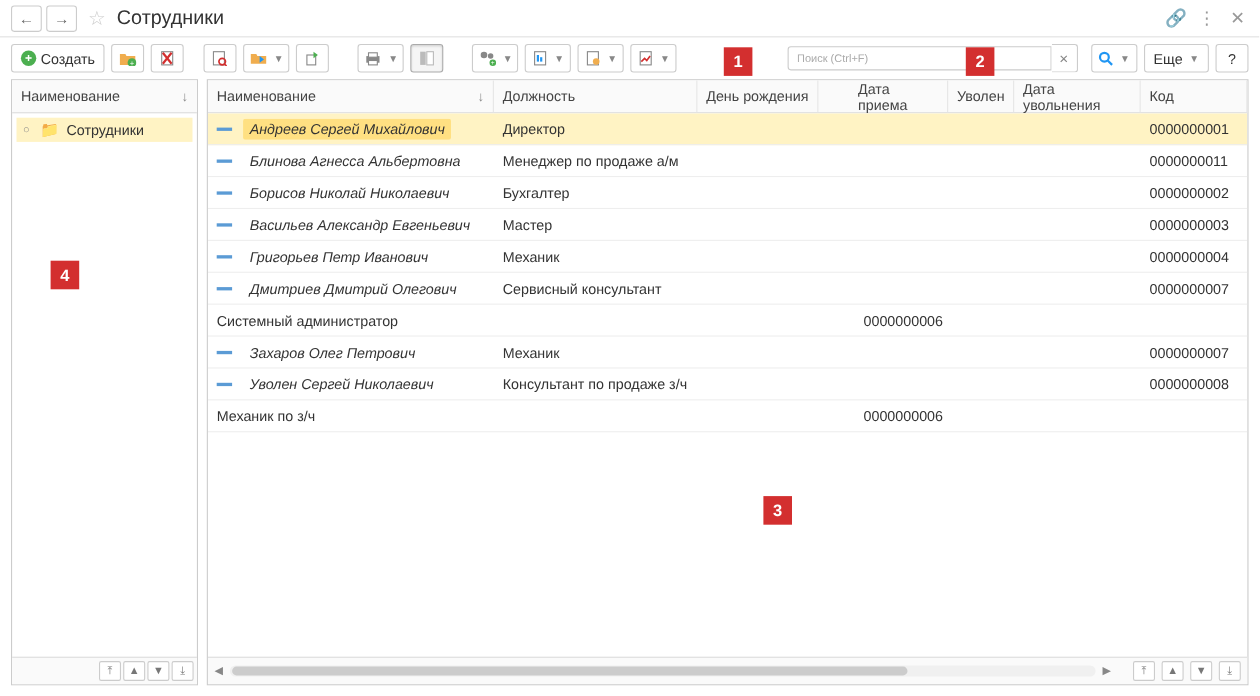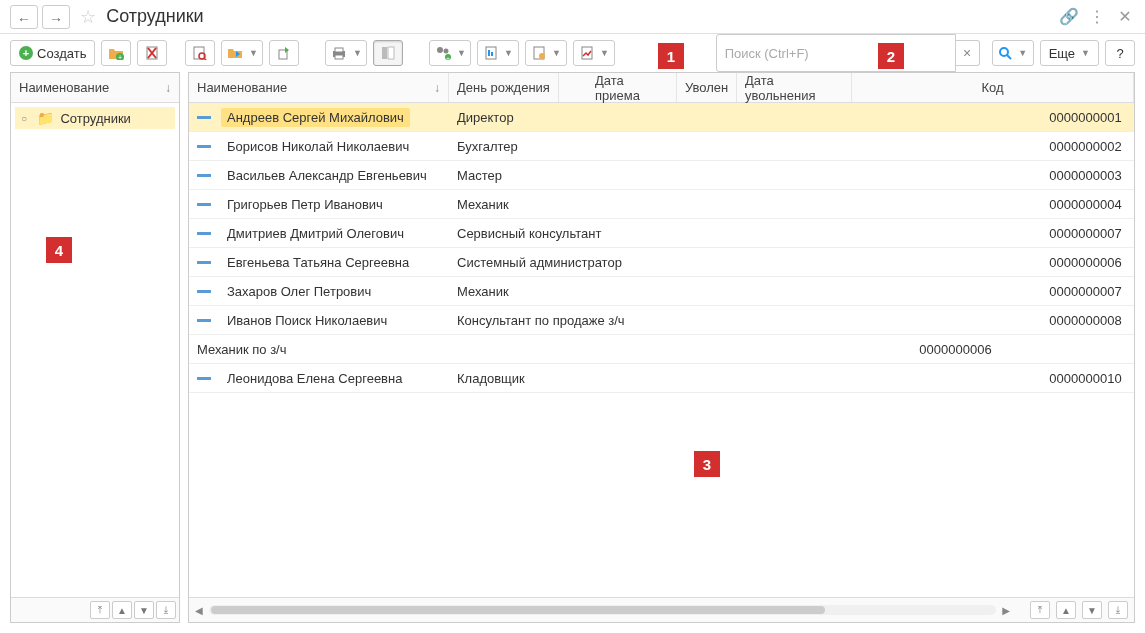--- a/index.html
+++ b/index.html
@@ -18,21 +18,21 @@
 .btn { height: 26px; border: 1px solid #ccc; background: #fff; border-radius: 3px; display: flex; align-items: center; justify-content: center; cursor: pointer; padding: 0 8px; gap: 4px; font-size: 13px; }
 .btn.icon-only { width: 30px; padding: 0; }
 .btn.icon-dd { width: 42px; padding: 0 4px; }
 .btn .dd { font-size: 9px; color: #888; margin-left: 2px; }
 .btn.pressed { background: #f5f5f5; border-color: #aaa; box-shadow: inset 0 1px 2px rgba(0,0,0,0.15); }
 .plus-circle { width: 14px; height: 14px; border-radius: 50%; background: #4caf50; color: #fff; display: flex; align-items: center; justify-content: center; font-size: 11px; font-weight: bold; }
 .tb-gap { width: 14px; }
 .tb-gap-sm { width: 6px; }
 
 .search-wrap { display: flex; align-items: center; margin-left: 8px; }
-.search-input { width: 240px; height: 38px; border: 1px solid #ccc; border-radius: 3px 0 0 3px; padding: 0 8px; font-size: 13px; color: #333; }
+.search-input { width: 240px; height: 22px; border: 1px solid #ccc; border-radius: 3px 0 0 3px; padding: 0 8px; font-size: 10px; color: #333; }
 .search-input::placeholder { color: #aaa; font-style: normal; }
 .search-clear { width: 24px; height: 26px; border: 1px solid #ccc; border-left: none; border-radius: 0 3px 3px 0; background: #fff; display: flex; align-items: center; justify-content: center; cursor: pointer; font-size: 14px; color: #888; }
 
 
 .callout { position: absolute; width: 26px; height: 26px; background: #d32f2f; color: #fff; font-weight: bold; font-size: 15px; display: flex; align-items: center; justify-content: center; z-index: 100; }
 
 
 .main { display: flex; height: calc(633px - 34px - 38px); padding: 0 10px 10px 10px; gap: 8px; }
 
 
@@ -52,30 +52,30 @@
 .right-panel { flex: 1; border: 1px solid #ccc; display: flex; flex-direction: column; background: #fff; overflow: hidden; }
 .grid-header { display: flex; height: 30px; background: #fafafa; border-bottom: 1px solid #ddd; font-size: 13px; color: #444; }
 .grid-header .col { padding: 0 8px; display: flex; align-items: center; border-right: 1px solid #e5e5e5; }
 .grid-header .col.sortable { justify-content: space-between; }
 .grid-body { flex: 1; overflow: auto; }
 .grid-row { display: flex; height: 29px; border-bottom: 1px solid #eee; align-items: center; font-size: 13px; }
 .grid-row.selected { background: #fff3c4; }
 .grid-row .col { padding: 0 8px; display: flex; align-items: center; overflow: hidden; white-space: nowrap; }
 .row-marker { width: 14px; height: 3px; background: #5b9bd5; margin-right: 10px; flex-shrink: 0; }
 .name-cell { display: flex; align-items: center; gap: 0; }
-.name-box { padding: 2px 6px; border-radius: 2px; }
+.name-box { padding: 2px 6px; border-radius: 2px; font-style: italic; }
 .grid-row.selected .name-box { background: #ffe082; }
 
 .col-name { width: 260px; }
 .col-pos { width: 185px; }
 .col-bday { width: 110px; }
 .col-hire { width: 90px; margin-left: 28px; }
 .col-fired { width: 60px; }
 .col-firedate { width: 115px; }
-.col-code { flex: 1; justify-content: center; padding-right: 14px; }
+.col-code { flex: 1; justify-content: flex-start; padding-right: 14px; }
 
 .right-footer { display: flex; align-items: center; padding: 3px 6px; border-top: 1px solid #ddd; background: #fafafa; gap: 6px; }
 .hscroll { flex: 1; height: 10px; background: #f0f0f0; border-radius: 5px; position: relative; }
 .hscroll-thumb { position: absolute; left: 2px; top: 1px; width: 78%; height: 8px; background: #ccc; border-radius: 4px; }
 .hscroll-arrow { font-size: 10px; color: #888; cursor: pointer; }
 svg { display: block; }
 </style>
 </head>
 <body>
 
@@ -229,20 +229,23 @@
       <div class="footer-btn">⤓</div>
     </div>
   </div>
 
   <div class="right-panel">
     <div class="grid-header">
       <div class="col col-name sortable">
         <span>Наименование</span>
         <span class="sort-arrow">↓</span>
       </div>
+      <div class="col col-pos">
+          <span>Должность</span>
+        </div>
       <div class="col col-bday">
           <span>День рождения</span>
         </div>
       <div class="col col-hire">
           <span>Дата приема</span>
         </div>
       <div class="col col-fired">
           <span>Уволен</span>
         </div>
       <div class="col col-firedate">
@@ -264,20 +267,34 @@
           <div class="col col-bday"></div>
           <div class="col col-hire"></div>
           <div class="col col-fired"></div>
           <div class="col col-firedate"></div>
           <div class="col col-code">0000000001</div>
         </div>
         <div class="grid-row">
           <div class="col col-name">
             <div class="name-cell">
               <span class="row-marker"></span>
+              <span class="name-box">Блинова Агнесса Альбертовна</span>
+            </div>
+          </div>
+          <div class="col col-pos">Менеджер по продаже а/м</div>
+          <div class="col col-bday"></div>
+          <div class="col col-hire"></div>
+          <div class="col col-fired"></div>
+          <div class="col col-firedate"></div>
+          <div class="col col-code">0000000011</div>
+        </div>
+        <div class="grid-row">
+          <div class="col col-name">
+            <div class="name-cell">
+              <span class="row-marker"></span>
               <span class="name-box">Борисов Николай Николаевич</span>
             </div>
           </div>
           <div class="col col-pos">Бухгалтер</div>
           <div class="col col-bday"></div>
           <div class="col col-hire"></div>
           <div class="col col-fired"></div>
           <div class="col col-firedate"></div>
           <div class="col col-code">0000000002</div>
         </div>
@@ -317,26 +334,20 @@
             </div>
           </div>
           <div class="col col-pos">Сервисный консультант</div>
           <div class="col col-bday"></div>
           <div class="col col-hire"></div>
           <div class="col col-fired"></div>
           <div class="col col-firedate"></div>
           <div class="col col-code">0000000007</div>
         </div>
         <div class="grid-row">
-          <div class="col col-name">
-            <div class="name-cell">
-              <span class="row-marker"></span>
-              <span class="name-box">Евгеньева Татьяна Сергеевна</span>
-            </div>
-          </div>
           <div class="col col-pos">Системный администратор</div>
           <div class="col col-bday"></div>
           <div class="col col-hire"></div>
           <div class="col col-fired"></div>
           <div class="col col-firedate"></div>
           <div class="col col-code">0000000006</div>
         </div>
         <div class="grid-row">
           <div class="col col-name">
             <div class="name-cell">
@@ -348,51 +359,37 @@
           <div class="col col-bday"></div>
           <div class="col col-hire"></div>
           <div class="col col-fired"></div>
           <div class="col col-firedate"></div>
           <div class="col col-code">0000000007</div>
         </div>
         <div class="grid-row">
           <div class="col col-name">
             <div class="name-cell">
               <span class="row-marker"></span>
-              <span class="name-box">Иванов Поиск Николаевич</span>
+              <span class="name-box">Уволен Сергей Николаевич</span>
             </div>
           </div>
           <div class="col col-pos">Консультант по продаже з/ч</div>
           <div class="col col-bday"></div>
           <div class="col col-hire"></div>
           <div class="col col-fired"></div>
           <div class="col col-firedate"></div>
           <div class="col col-code">0000000008</div>
         </div>
         <div class="grid-row">
           <div class="col col-pos">Механик по з/ч</div>
           <div class="col col-bday"></div>
           <div class="col col-hire"></div>
           <div class="col col-fired"></div>
           <div class="col col-firedate"></div>
           <div class="col col-code">0000000006</div>
-        </div>
-        <div class="grid-row">
-          <div class="col col-name">
-            <div class="name-cell">
-              <span class="row-marker"></span>
-              <span class="name-box">Леонидова Елена Сергеевна</span>
-            </div>
-          </div>
-          <div class="col col-pos">Кладовщик</div>
-          <div class="col col-bday"></div>
-          <div class="col col-hire"></div>
-          <div class="col col-fired"></div>
-          <div class="col col-firedate"></div>
-          <div class="col col-code">0000000010</div>
         </div>
       </div>
     <div class="right-footer">
       <span class="hscroll-arrow">◀</span>
       <div class="hscroll">
           <div class="hscroll-thumb"></div>
         </div>
       <span class="hscroll-arrow">▶</span>
       <div style="width:8px;"></div>
       <div class="footer-btn">⤒</div>

